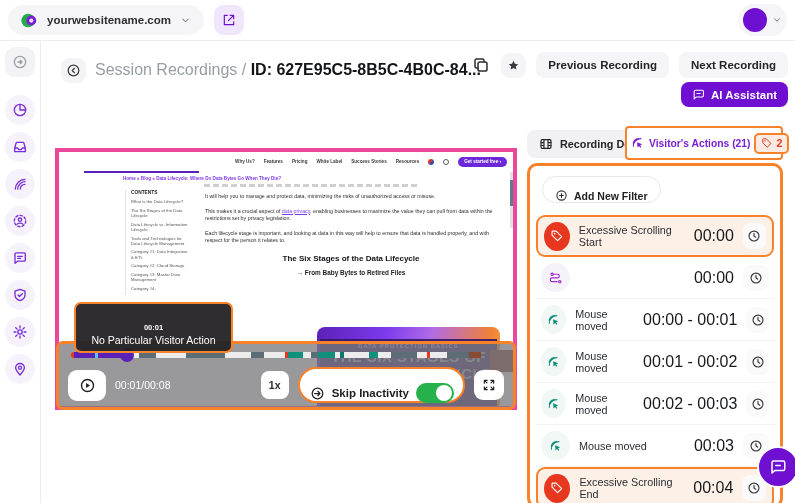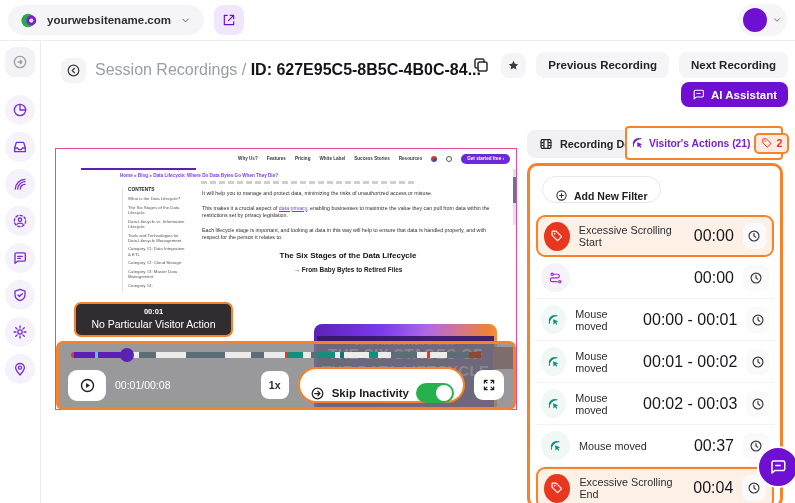--- a/index.html
+++ b/index.html
@@ -53,21 +53,21 @@
              color:#232428; font-size:11.5px; font-weight:bold; cursor:pointer;
              font-family:inherit; }
   .ai-btn { position:absolute; right:7px; top:82px; height:25px; padding:0 11px; border:none;
             border-radius:8px; background:var(--brand-purple,#6e0fd1); color:#fff; font-size:11.5px;
             font-weight:bold; display:flex; align-items:center; gap:6px; cursor:pointer;
             font-family:inherit; }
   .ai-btn .ic { width:13px; height:13px; }
 
   
   .player { position:absolute; left:55px; top:148px; width:462px; height:262px; }
-  .webpage { position:absolute; inset:0; background:#fff; border:1px solid #ec4899; overflow:hidden; }
+  .webpage { position:absolute; inset:0; background:#fff; border:4px solid #ec4899; overflow:hidden; }
   .wp-nav { position:absolute; top:0; left:0; right:6px; height:19px; display:flex;
             align-items:center; justify-content:flex-end; gap:9px; font-size:4.6px;
             font-weight:bold; color:#3a3a3e; }
   .wp-flag { width:6px; height:6px; border-radius:50%;
              background:linear-gradient(135deg,#d9362b 45%,#3450b5 55%); }
   .wp-globe { width:6px; height:6px; border-radius:50%; border:1px solid #5a5a5e; }
   .wp-cta { background:#6d28d9; color:#fff; border-radius:6px; padding:2.5px 6px; font-size:4.6px;
             font-weight:bold; }
   .wp-progress { position:absolute; left:25px; top:19px; width:115px; height:2px; background:#5b21b6; }
   .wp-breadcrumb { position:absolute; left:64px; top:24px; font-size:4.6px; font-weight:bold;
@@ -90,21 +90,21 @@
                    background:rgba(52,24,104,0.92); text-align:center; overflow:hidden; }
   .hero-kicker { font-size:5.5px; font-weight:bold; letter-spacing:1.2px; color:#c0aee4; margin-top:4px; }
   .hero-big { font-size:15px; line-height:16.5px; font-weight:bold; letter-spacing:.4px; color:#a9b2bf; }
   .wp-brown { position:absolute; right:0; top:198px; width:23px; height:22px; background:#7e3a28; }
   .wp-scroll { position:absolute; right:0; top:20px; width:3px; height:56px; background:#dfe3e8; }
   .wp-scroll .thumb { position:absolute; top:8px; left:0; width:3px; height:26px; background:#5d7a91; }
 
   
   .tooltip { position:absolute; left:19px; top:154px; width:159px; background:rgba(36,34,37,0.95);
              border:2px solid var(--accent-orange,#f8822a); border-radius:7px; color:#fff;
-             text-align:center; padding:3px 2px 5px; z-index:6; }
+             text-align:center; padding:19px 2px 5px; z-index:6; }
   .tooltip .tt-time { font-size:7.5px; font-weight:bold; margin-bottom:2px; }
   .tooltip .tt-text { font-size:10.5px; }
 
   
   .controls { position:absolute; left:1px; right:1px; bottom:0; height:69px;
               background:rgba(124,124,128,0.78); border:3px solid var(--accent-orange,#f8822a);
               border-radius:7px; z-index:5; }
   .tl { position:absolute; top:8px; left:12px; right:12px; height:6px; border-radius:3px;
         display:flex; cursor:pointer; }
   .tl .seg { height:6px; }
@@ -597,21 +597,21 @@
         <div class="act-row">
           <span class="act-ic mouse">
             <span class="ic">
               <svg viewBox="0 0 24 24" fill="none" stroke="currentColor" stroke-width="2" stroke-linecap="round" stroke-linejoin="round">
                 <path d="M4 13a8.5 8.5 0 018.5-8.5M4 17.5A13 13 0 0117 4.4"></path>
                 <path fill="currentColor" stroke="none" d="M10.5 10.5l8.6 3.6-3.4 1.8 2 3-1.9 1.2-2-3-2.7 2.6z"></path>
               </svg>
             </span>
           </span>
           <span class="act-label">Mouse moved</span>
-          <span class="act-time">00:37</span>
+          <span class="act-time">00:03</span>
           <button class="act-clock">
             <span class="ic">
               <svg viewBox="0 0 24 24" fill="none" stroke="currentColor" stroke-width="2" stroke-linecap="round" stroke-linejoin="round">
                 <circle cx="12" cy="12" r="8.5"></circle>
                 <path d="M12 7.5V12l3 2"></path>
               </svg>
             </span>
           </button>
         </div>
         <div class="act-row hl">

